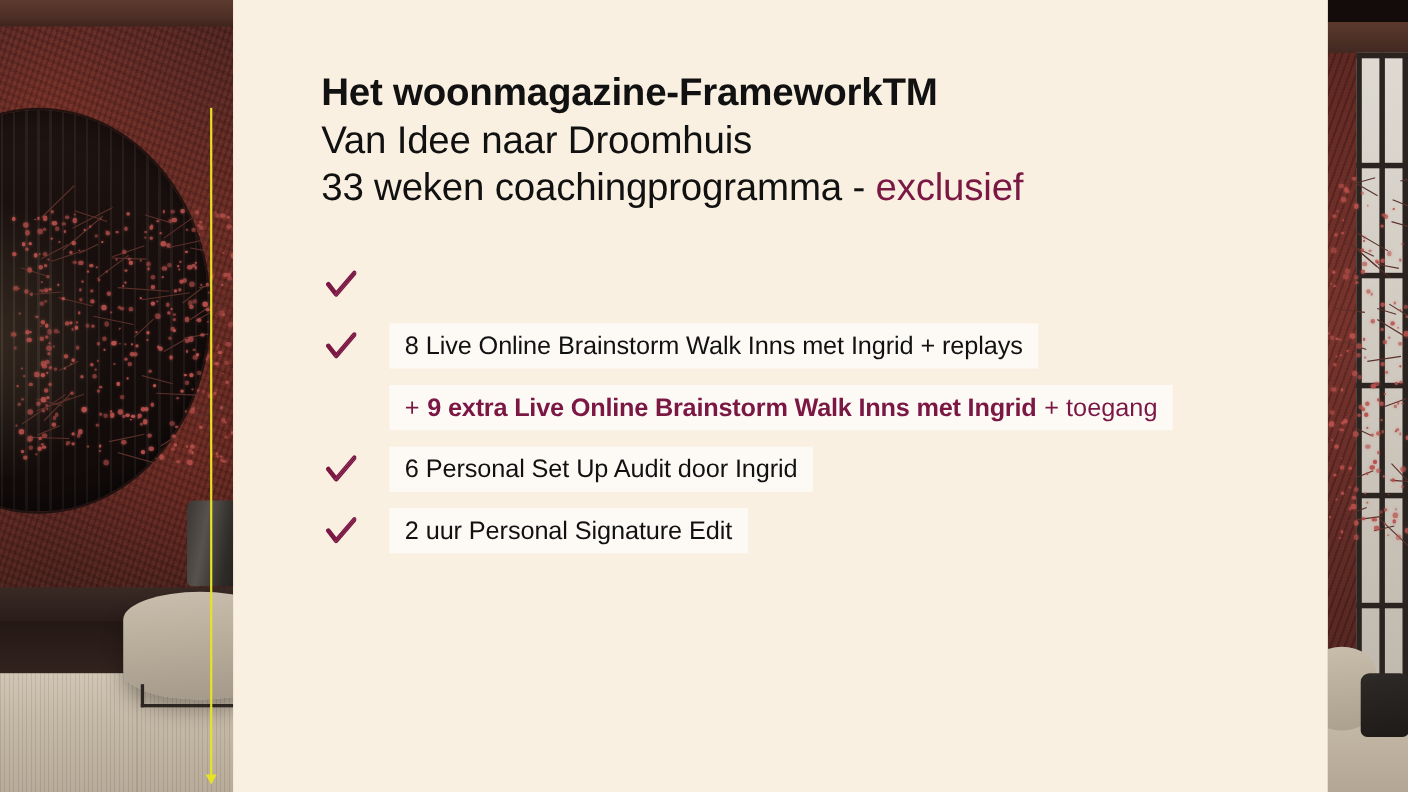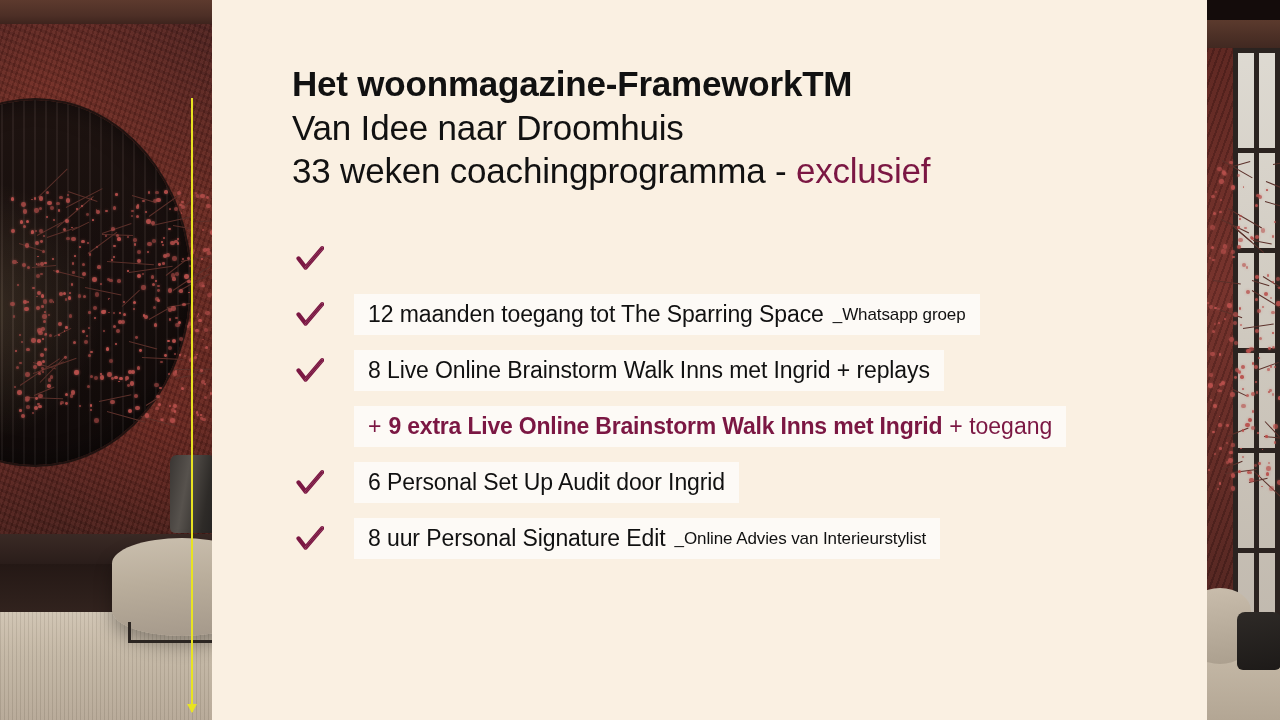--- a/index.html
+++ b/index.html
@@ -954,33 +954,20 @@
         </div>
         <div class="row">
           <div class="check-cell">
             <svg class="check-icon" viewBox="0 0 28 28">
               <path d="M2.5 13.4 L9.6 22.6 L26.2 3.2" fill="none" stroke="#7b1743" stroke-width="4.2" stroke-linecap="round" stroke-linejoin="round"></path>
               <path d="M9.6 22.6 L26.2 3.2" fill="none" stroke="#faf0e2" stroke-width="1.6" stroke-linecap="round"></path>
               <path d="M9.6 22.6 L26.2 3.2" fill="none" stroke="#7b1743" stroke-width="1.9" stroke-linecap="round"></path>
             </svg>
           </div>
           <div class="pill">
-            <span class="pill-main">12 maanden toegang tot The Sparring Space</span>
-            <span class="pill-sub">_Whatsapp groep</span>
-          </div>
-        </div>
-        <div class="row">
-          <div class="check-cell">
-            <svg class="check-icon" viewBox="0 0 28 28">
-              <path d="M2.5 13.4 L9.6 22.6 L26.2 3.2" fill="none" stroke="#7b1743" stroke-width="4.2" stroke-linecap="round" stroke-linejoin="round"></path>
-              <path d="M9.6 22.6 L26.2 3.2" fill="none" stroke="#faf0e2" stroke-width="1.6" stroke-linecap="round"></path>
-              <path d="M9.6 22.6 L26.2 3.2" fill="none" stroke="#7b1743" stroke-width="1.9" stroke-linecap="round"></path>
-            </svg>
-          </div>
-          <div class="pill">
             <span class="pill-main">8 Live Online Brainstorm Walk Inns met Ingrid + replays</span>
           </div>
         </div>
         <div class="row row-accent">
           <div class="check-cell"></div>
           <div class="pill">
             <span class="pill-plus">+</span>
             <span class="pill-strong">9 extra Live Online Brainstorm Walk Inns met Ingrid</span>
             <span class="pill-tail">+ toegang</span>
           </div>
@@ -999,20 +986,19 @@
         </div>
         <div class="row">
           <div class="check-cell">
             <svg class="check-icon" viewBox="0 0 28 28">
               <path d="M2.5 13.4 L9.6 22.6 L26.2 3.2" fill="none" stroke="#7b1743" stroke-width="4.2" stroke-linecap="round" stroke-linejoin="round"></path>
               <path d="M9.6 22.6 L26.2 3.2" fill="none" stroke="#faf0e2" stroke-width="1.6" stroke-linecap="round"></path>
               <path d="M9.6 22.6 L26.2 3.2" fill="none" stroke="#7b1743" stroke-width="1.9" stroke-linecap="round"></path>
             </svg>
           </div>
           <div class="pill">
-            <span class="pill-main">8 uur Personal Signature Edit</span>
-            <span class="pill-sub">_Online Advies van Interieurstylist</span>
+            <span class="pill-main">2 uur Personal Signature Edit</span>
           </div>
         </div>
       </div>
 
   </div>
 </div>
 
 </body></html>

